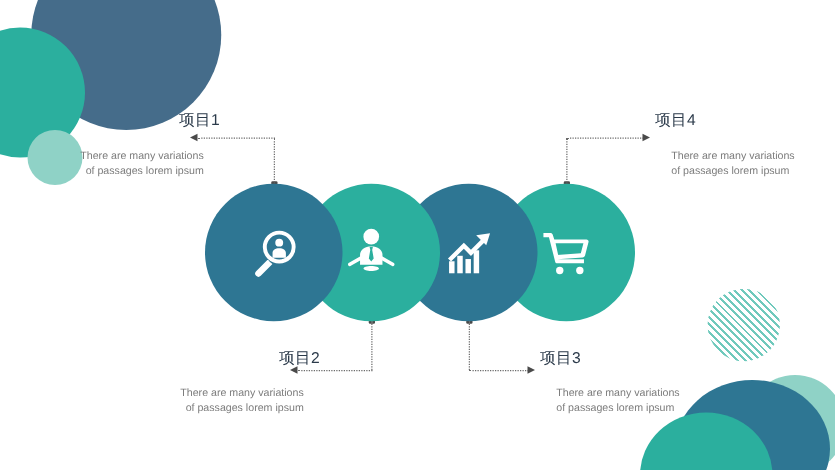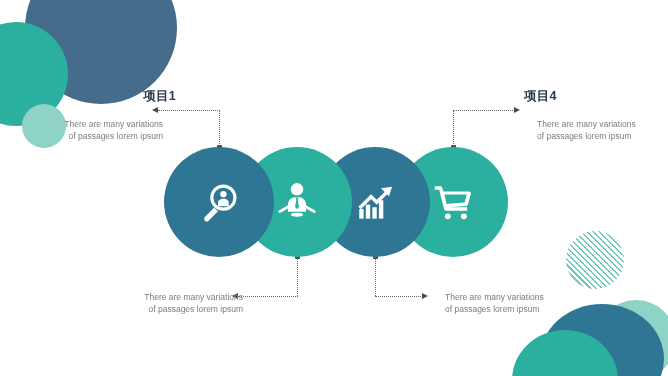--- a/index.html
+++ b/index.html
@@ -57,21 +57,21 @@
   }
   .arrow-r{
     position:absolute;width:0;height:0;
     border-top:3.5px solid transparent;border-bottom:3.5px solid transparent;
     border-left:6px solid #4a4a4a;
   }
 
   
   .label{position:absolute;}
   .label .title{
-    font-size:12.5px;font-weight:bold;color:#2b3a4a;
+    font-size:12.5px;font-weight:normal;color:#2b3a4a;
     margin:0 0 3px 0;letter-spacing:.3px;
   }
   .label .body{
     font-size:8.5px;color:#7c7c7c;line-height:1.45;margin:13px;
     white-space:pre-line;
   }
   .label.right-align{text-align:right;}
   .label.left-align{text-align:left;}
 
   #lbl1{left:36px;top:88px;width:140px;}
@@ -172,25 +172,27 @@
 
   </div>
 
   <div class="label right-align" id="lbl1">
     <p class="title">项目1</p>
     <p class="body">There are many variations
 of passages lorem ipsum</p>
   </div>
 
   <div class="label right-align" id="lbl2">
+    <p class="title">项目2</p>
     <p class="body">There are many variations
 of passages lorem ipsum</p>
   </div>
 
   <div class="label left-align" id="lbl3">
+    <p class="title">项目3</p>
     <p class="body">There are many variations
 of passages lorem ipsum</p>
   </div>
 
   <div class="label left-align" id="lbl4">
     <p class="title">项目4</p>
     <p class="body">There are many variations
 of passages lorem ipsum</p>
   </div>
 

